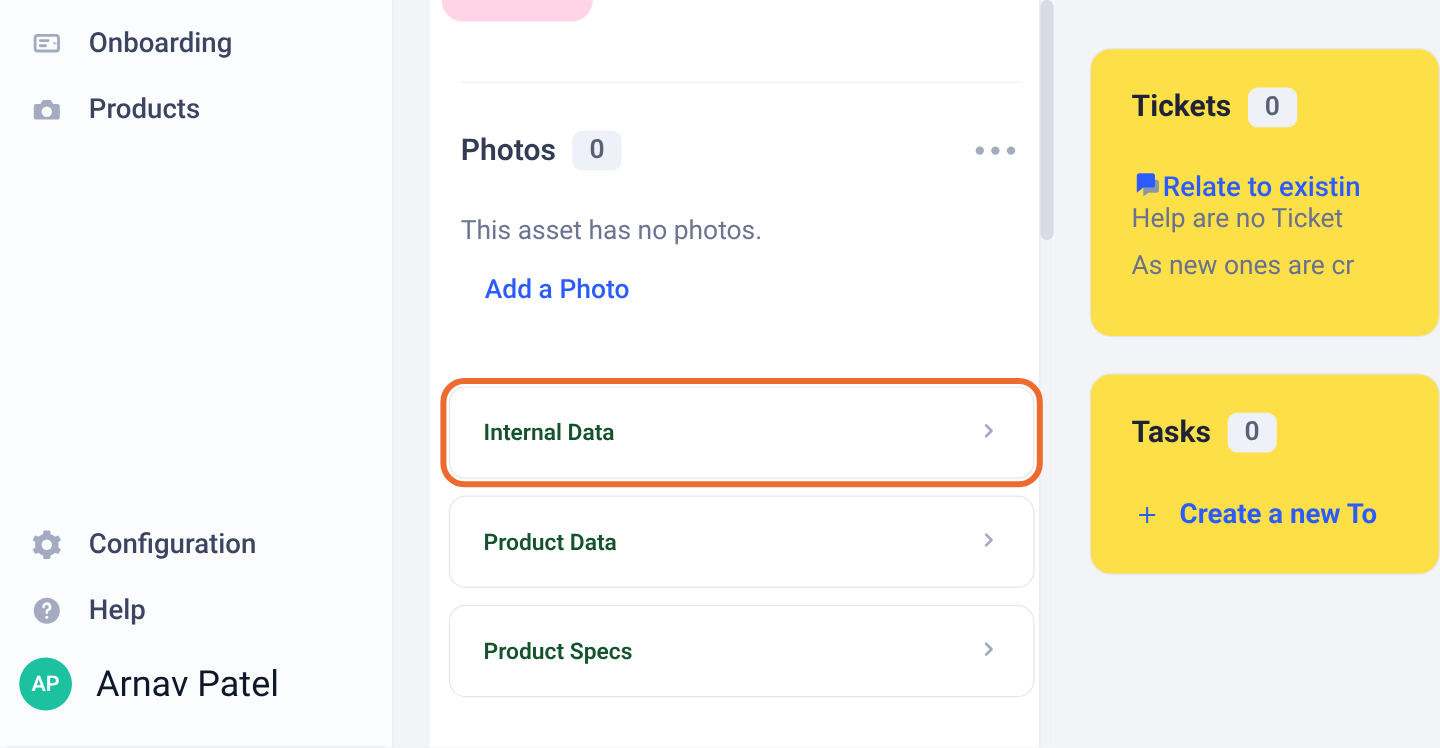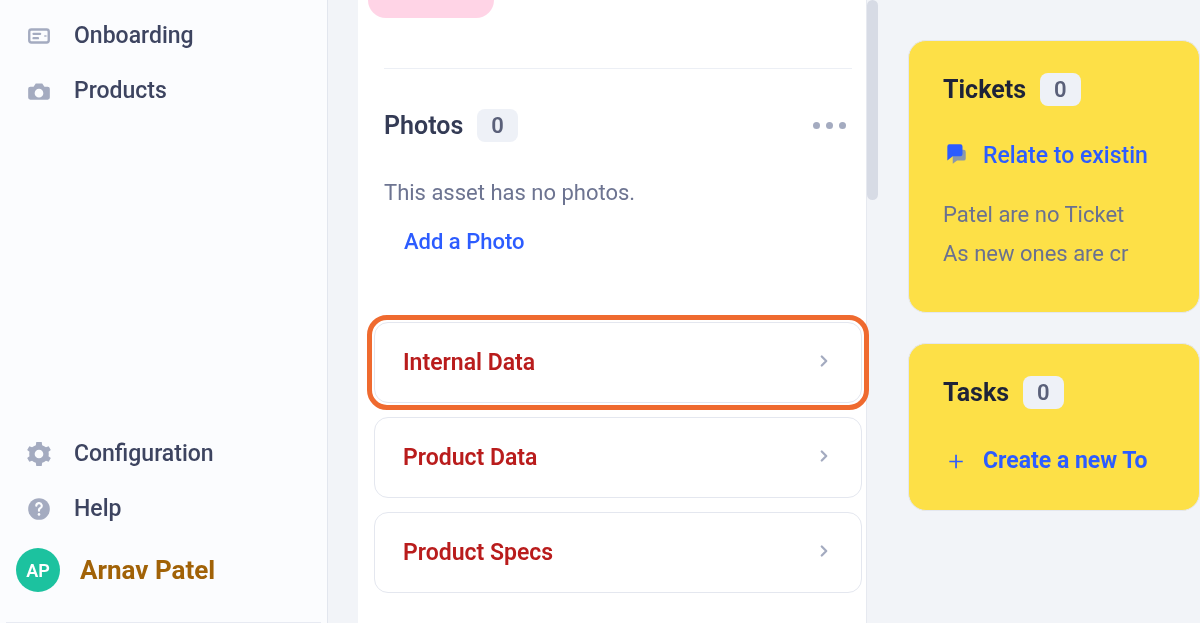--- a/index.html
+++ b/index.html
@@ -8,21 +8,21 @@
 
   
   .sidebar { width: 328px; flex-shrink: 0; background: #fbfcfe; border-right: 1px solid #e2e6ee; display: flex; flex-direction: column; padding-top: 8px; gap: 20px; }
   .sidebar-top { flex: 1; }
   .sidebar-item { display: flex; align-items: center; gap: 20px; padding: 14px 0 14px 24px; cursor: pointer; }
   .sidebar-item .icon { width: 30px; display: flex; justify-content: center; align-items: center; color: #a4abc0; }
   .sidebar-item .label { font-size: 23px; font-weight: 500; color: #3d4460; }
   .sidebar-bottom { padding-bottom: 0; }
   .user-row { display: flex; align-items: center; gap: 20px; padding: 12px 0 12px 16px; margin-bottom: 0; cursor: pointer; }
   .avatar { width: 44px; height: 44px; border-radius: 50%; background: #1cc29f; color: #fff; font-weight: 600; font-size: 18px; display: flex; align-items: center; justify-content: center; }
-  .user-name { font-size: 26px; font-weight: 700; color: #a16207; }
+  .user-name { font-size: 30px; font-weight: 400; color: #0f172a; }
   .sidebar-divider { border: none; border-top: 1px solid #e7eaf2; margin: 18px 6px 0 6px; }
 
   
   .main-wrap { flex: 1; display: flex; gap: 0; position: relative; overflow: hidden; }
   .main-col { background: #fff; margin: 0 30px 0 30px; flex: 0 0 520px; padding: 0 0 24px 0; display: flex; flex-direction: column; position: relative; }
   .scrollbar-ghost { position: absolute; top: 0; bottom: 0; right: 0; width: 12px; background: #f2f4f8; border-left: 1px solid #e6e9f0; }
   .scrollbar-thumb { position: absolute; top: 0; width: 100%; height: 200px; background: #d7dbe5; border-radius: 6px; }
 
   .top-pill { margin: 0 0 0 10px; width: 126px; height: 18px; border-radius: 0 0 22px 22px; background: #ffd4e6; }
 
@@ -34,29 +34,29 @@
   .count-badge { background: #eef1f7; color: #5a6079; font-weight: 600; font-size: 22px; padding: 4px 14px; border-radius: 8px; }
   .more-dots { color: #a4abc0; display: flex; gap: 6px; cursor: pointer; padding: 6px; }
   .more-dots span { width: 7px; height: 7px; background: #a4abc0; border-radius: 50%; display: block; }
   .photos-empty { margin-top: 38px; font-size: 22px; color: #6d7491; }
   .add-photo { margin-top: 24px; font-size: 22px; font-weight: 500; color: #2c5cff; cursor: pointer; margin-left: 20px; }
 
   .accordion-list { margin-top: 68px; padding: 0 16px; display: flex; flex-direction: column; gap: 14px; }
   .accordion-item { border: 1px solid #e4e7ef; border-radius: 14px; padding: 26px 28px; display: flex; align-items: center; justify-content: space-between; cursor: pointer; background: #fff; }
   .accordion-item.highlight { position: relative; }
   .accordion-item.highlight::after { content: ""; position: absolute; inset: -8px; border: 5px solid #ef6a2f; border-radius: 20px; pointer-events: none; }
-  .accordion-label { font-size: 23px; font-weight: 600; color: #b91c1c; }
+  .accordion-label { font-size: 19px; font-weight: 600; color: #14532d; }
   .chevron { color: #a4abc0; }
 
   
   .right-col { flex: 1; min-width: 0; display: flex; flex-direction: column; gap: 30px; padding-top: 40px; }
   .card { background: #fde047; border: 1px solid #e4e7ef; border-radius: 18px; padding: 32px 34px; }
   .card-header { display: flex; align-items: center; gap: 14px; margin-bottom: 34px; }
   .card-title { font-size: 25px; font-weight: 700; color: #1e2338; }
-  .relate-row { display: flex; align-items: center; gap: 14px; margin-bottom: 32px; cursor: pointer; }
+  .relate-row { display: flex; align-items: center; cursor: pointer; }
   .relate-icon { color: #2c5cff; }
   .relate-text { font-size: 23px; font-weight: 500; color: #2c5cff; white-space: nowrap; }
   .no-items-line { font-size: 22px; color: #6a7190; white-space: nowrap; margin-bottom: 14px; }
   .create-row { display: flex; align-items: center; gap: 14px; margin-top: 32px; cursor: pointer; }
   .plus-icon { color: #2c5cff; font-size: 26px; font-weight: 300; }
   .create-text { font-size: 23px; font-weight: 700; color: #2c5cff; white-space: nowrap; }
 </style>
 </head>
 <body>
 
@@ -171,21 +171,21 @@
         </div>
         <div class="relate-row">
           <span class="relate-icon">
             <svg width="26" height="26" viewBox="0 0 24 24" fill="currentColor">
                 <path d="M4 4h12a2 2 0 0 1 2 2v7a2 2 0 0 1-2 2H9l-5 4V6a2 2 0 0 1 2-2z"></path>
                 <path d="M9 9h10a2 2 0 0 1 2 2v6a2 2 0 0 1-2 2h-6l-4 3V11a2 2 0 0 1 2-2z" opacity=".55"></path>
               </svg>
           </span>
           <span class="relate-text">Relate to existin</span>
         </div>
-        <p class="no-items-line">Patel are no Ticket</p>
+        <p class="no-items-line">Help are no Ticket</p>
         <p class="no-items-line">As new ones are cr</p>
       </div>
 
       <div class="card">
         <div class="card-header">
           <span class="card-title">Tasks</span>
           <span class="count-badge">0</span>
         </div>
         <div class="create-row">
           <span class="plus-icon">＋</span>

